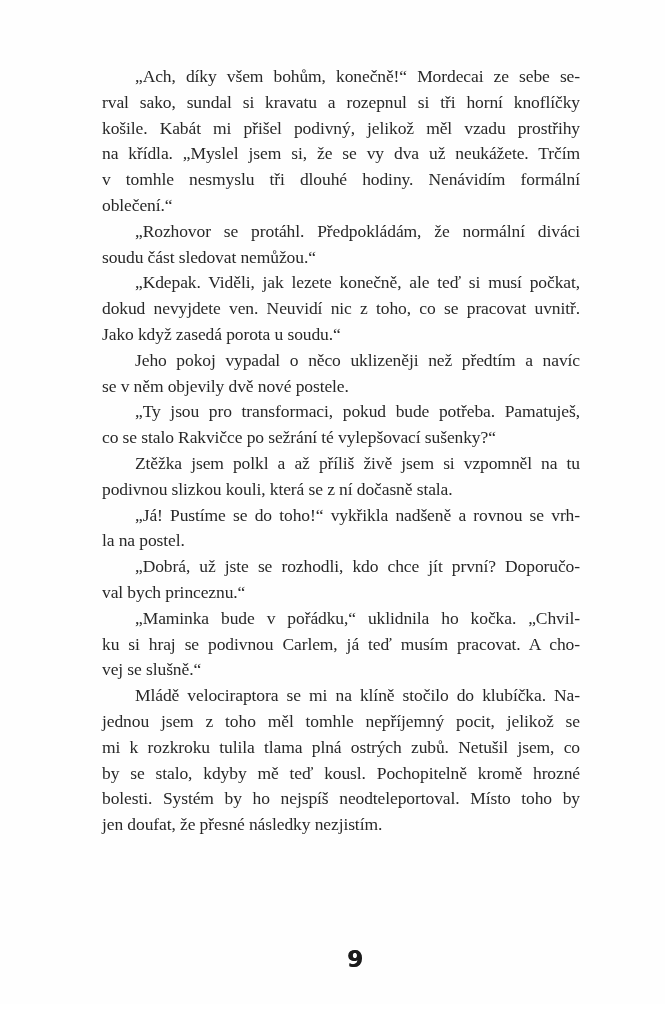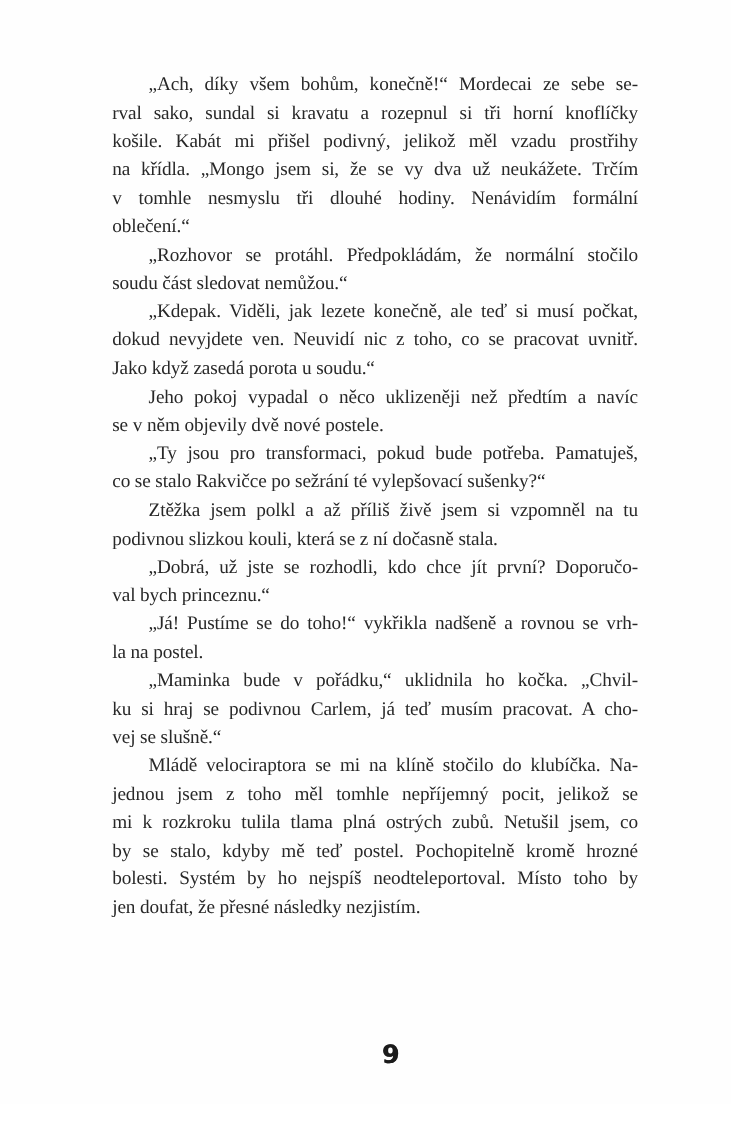--- a/index.html
+++ b/index.html
@@ -58,27 +58,27 @@
 </head>
 <body>
 
 <div class="page">
   <main class="text-block">
 
     <div class="paragraph">
       <div class="line para-first">„Ach, díky všem bohům, konečně!“ Mordecai ze sebe se-</div>
       <div class="line">rval sako, sundal si kravatu a rozepnul si tři horní knoflíčky</div>
       <div class="line">košile. Kabát mi přišel podivný, jelikož měl vzadu prostřihy</div>
-      <div class="line">na křídla. „Mongo jsem si, že se vy dva už neukážete. Trčím</div>
+      <div class="line">na křídla. „Myslel jsem si, že se vy dva už neukážete. Trčím</div>
       <div class="line">v tomhle nesmyslu tři dlouhé hodiny. Nenávidím formální</div>
       <div class="line para-last">oblečení.“</div>
     </div>
 
     <div class="paragraph">
-      <div class="line para-first">„Rozhovor se protáhl. Předpokládám, že normální stočilo</div>
+      <div class="line para-first">„Rozhovor se protáhl. Předpokládám, že normální diváci</div>
       <div class="line para-last">soudu část sledovat nemůžou.“</div>
     </div>
 
     <div class="paragraph">
       <div class="line para-first">„Kdepak. Viděli, jak lezete konečně, ale teď si musí počkat,</div>
       <div class="line">dokud nevyjdete ven. Neuvidí nic z toho, co se pracovat uvnitř.</div>
       <div class="line para-last">Jako když zasedá porota u soudu.“</div>
     </div>
 
     <div class="paragraph">
@@ -90,41 +90,41 @@
       <div class="line para-first">„Ty jsou pro transformaci, pokud bude potřeba. Pamatuješ,</div>
       <div class="line para-last">co se stalo Rakvičce po sežrání té vylepšovací sušenky?“</div>
     </div>
 
     <div class="paragraph">
       <div class="line para-first">Ztěžka jsem polkl a až příliš živě jsem si vzpomněl na tu</div>
       <div class="line para-last">podivnou slizkou kouli, která se z ní dočasně stala.</div>
     </div>
 
     <div class="paragraph">
-      <div class="line para-first">„Dobrá, už jste se rozhodli, kdo chce jít první? Doporučo-</div>
-      <div class="line para-last">val bych princeznu.“</div>
+      <div class="line para-first">„Já! Pustíme se do toho!“ vykřikla nadšeně a rovnou se vrh-</div>
+      <div class="line para-last">la na postel.</div>
     </div>
 
     <div class="paragraph">
-      <div class="line para-first">„Já! Pustíme se do toho!“ vykřikla nadšeně a rovnou se vrh-</div>
-      <div class="line para-last">la na postel.</div>
+      <div class="line para-first">„Dobrá, už jste se rozhodli, kdo chce jít první? Doporučo-</div>
+      <div class="line para-last">val bych princeznu.“</div>
     </div>
 
 
     <div class="paragraph">
       <div class="line para-first">„Maminka bude v pořádku,“ uklidnila ho kočka. „Chvil-</div>
       <div class="line">ku si hraj se podivnou Carlem, já teď musím pracovat. A cho-</div>
       <div class="line para-last">vej se slušně.“</div>
     </div>
 
     <div class="paragraph">
       <div class="line para-first">Mládě velociraptora se mi na klíně stočilo do klubíčka. Na-</div>
       <div class="line">jednou jsem z toho měl tomhle nepříjemný pocit, jelikož se</div>
       <div class="line">mi k rozkroku tulila tlama plná ostrých zubů. Netušil jsem, co</div>
-      <div class="line">by se stalo, kdyby mě teď postel. Pochopitelně kromě hrozné</div>
+      <div class="line">by se stalo, kdyby mě teď kousl. Pochopitelně kromě hrozné</div>
       <div class="line">bolesti. Systém by ho nejspíš neodteleportoval. Místo toho by</div>
       <div class="line para-last">jen doufat, že přesné následky nezjistím.</div>
     </div>
 
   </main>
 
   <div class="page-number">9</div>
 </div>
 
 </body></html>

